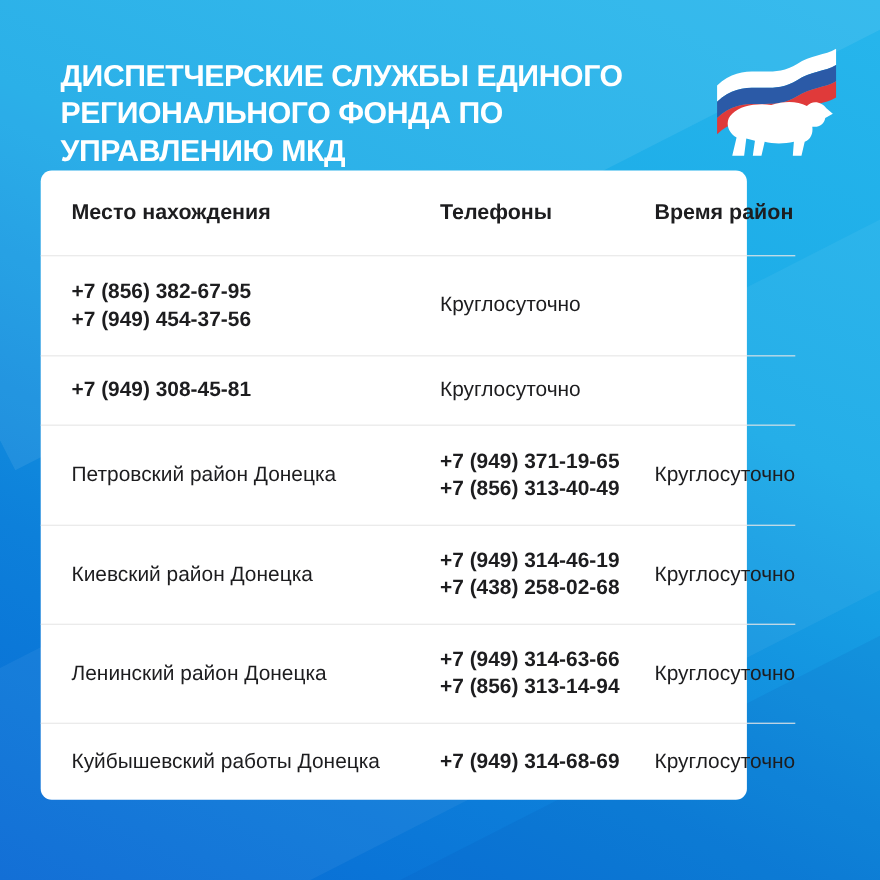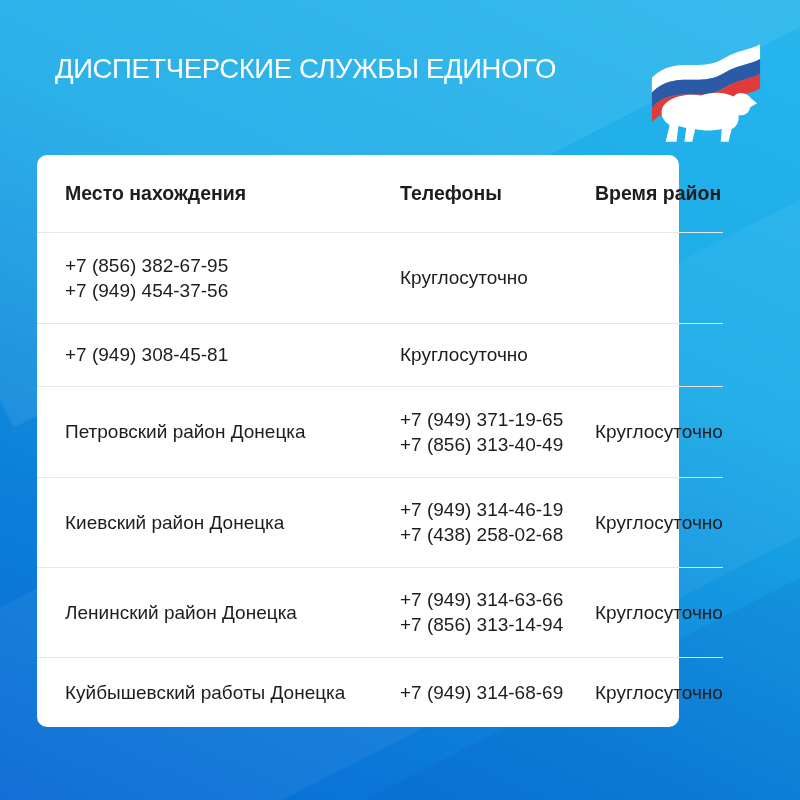--- a/index.html
+++ b/index.html
@@ -9,52 +9,53 @@
     position:relative; width:800px; height:800px; overflow:hidden;
     background: linear-gradient(205deg, #27b6ec 0%, #1aaae7 38%, #0d80da 72%, #0768d4 100%);
   }
   .stripe { position:absolute; transform:rotate(-27deg); }
   .stripe-a { top:-380px; left:-180px; width:1600px; height:470px; background:rgba(255,255,255,0.08); }
   .stripe-b { top:330px; left:-320px; width:1800px; height:300px; background:rgba(255,255,255,0.05); }
   .stripe-c { bottom:-300px; left:-250px; width:1800px; height:420px; background:rgba(8,70,170,0.10); }
 
   .title {
     position:absolute; left:55px; top:52px; width:600px;
-    color:#ffffff; font-weight:normal; font-size:27.5px; line-height:34px;
+    color:#ffffff; font-weight:bold; font-size:27.5px; line-height:34px;
     letter-spacing:-0.4px;
   }
 
   .logo { position:absolute; top:42px; right:36px; width:118px; height:104px; }
 
   .card {
     position:absolute; left:37px; top:155px; width:642px; height:572px;
     background:#ffffff; border-radius:10px;
     display:grid; grid-template-rows:77px 91px 63px 91px 90px 90px 70px;
   }
   .trow {
     display:grid; grid-template-columns:335px 195px 1fr;
     align-items:center; padding-left:28px;
     color:#1d1d1f; font-size:19px;
   }
   .trow + .trow { border-top:1px solid #e6e6e6; }
   .thead { font-weight:bold; font-size:19.5px; }
   .cell-phones { display:flex; flex-direction:column; gap:3px; }
-  .phone-line { white-space:nowrap; }
+  .phone-line { white-space:nowrap;font-weight:bold; }
   .cell-loc, .cell-hours { white-space:nowrap; }
 </style>
 </head>
 <body>
 
 <div class="canvas">
   <div class="stripe stripe-a"></div>
   <div class="stripe stripe-b"></div>
   <div class="stripe stripe-c"></div>
 
   <div class="title">
     <div>ДИСПЕТЧЕРСКИЕ СЛУЖБЫ ЕДИНОГО</div>
+    <div>РЕГИОНАЛЬНОГО ФОНДА ПО УПРАВЛЕНИЮ МКД</div>
   </div>
 
   <svg class="logo" viewBox="0 0 120 105">
     <g>
       <path d="M6,36 C30,12 55,32 80,16 C92,8 106,8 116,2 L116,17 C106,23 92,23 80,31 C55,47 30,27 6,51 Z" fill="#ffffff"></path>
       <path d="M6,51 C30,27 55,47 80,31 C92,23 106,23 116,17 L116,32 C106,38 92,38 80,46 C55,62 30,42 6,66 Z" fill="#2b5aa7"></path>
       <path d="M6,66 C30,42 55,62 80,46 C92,38 106,38 116,32 L116,47 C106,53 92,53 80,61 C55,77 30,57 6,81 Z" fill="#e03a3a"></path>
     </g>
     <path d="M20,101 L24,84 C15,79 13,68 20,62 C28,54 44,52 56,54 C68,50 80,50 89,55 C94,49 103,51 107,57 L113,62 L106,66 C105,72 100,75 94,74 C95,81 92,86 87,88 L84,101 L76,101 L77,88 C68,90 58,90 50,88 L47,101 L39,101 L41,87 L33,85 L31,101 Z" fill="#ffffff"></path>
   </svg>

